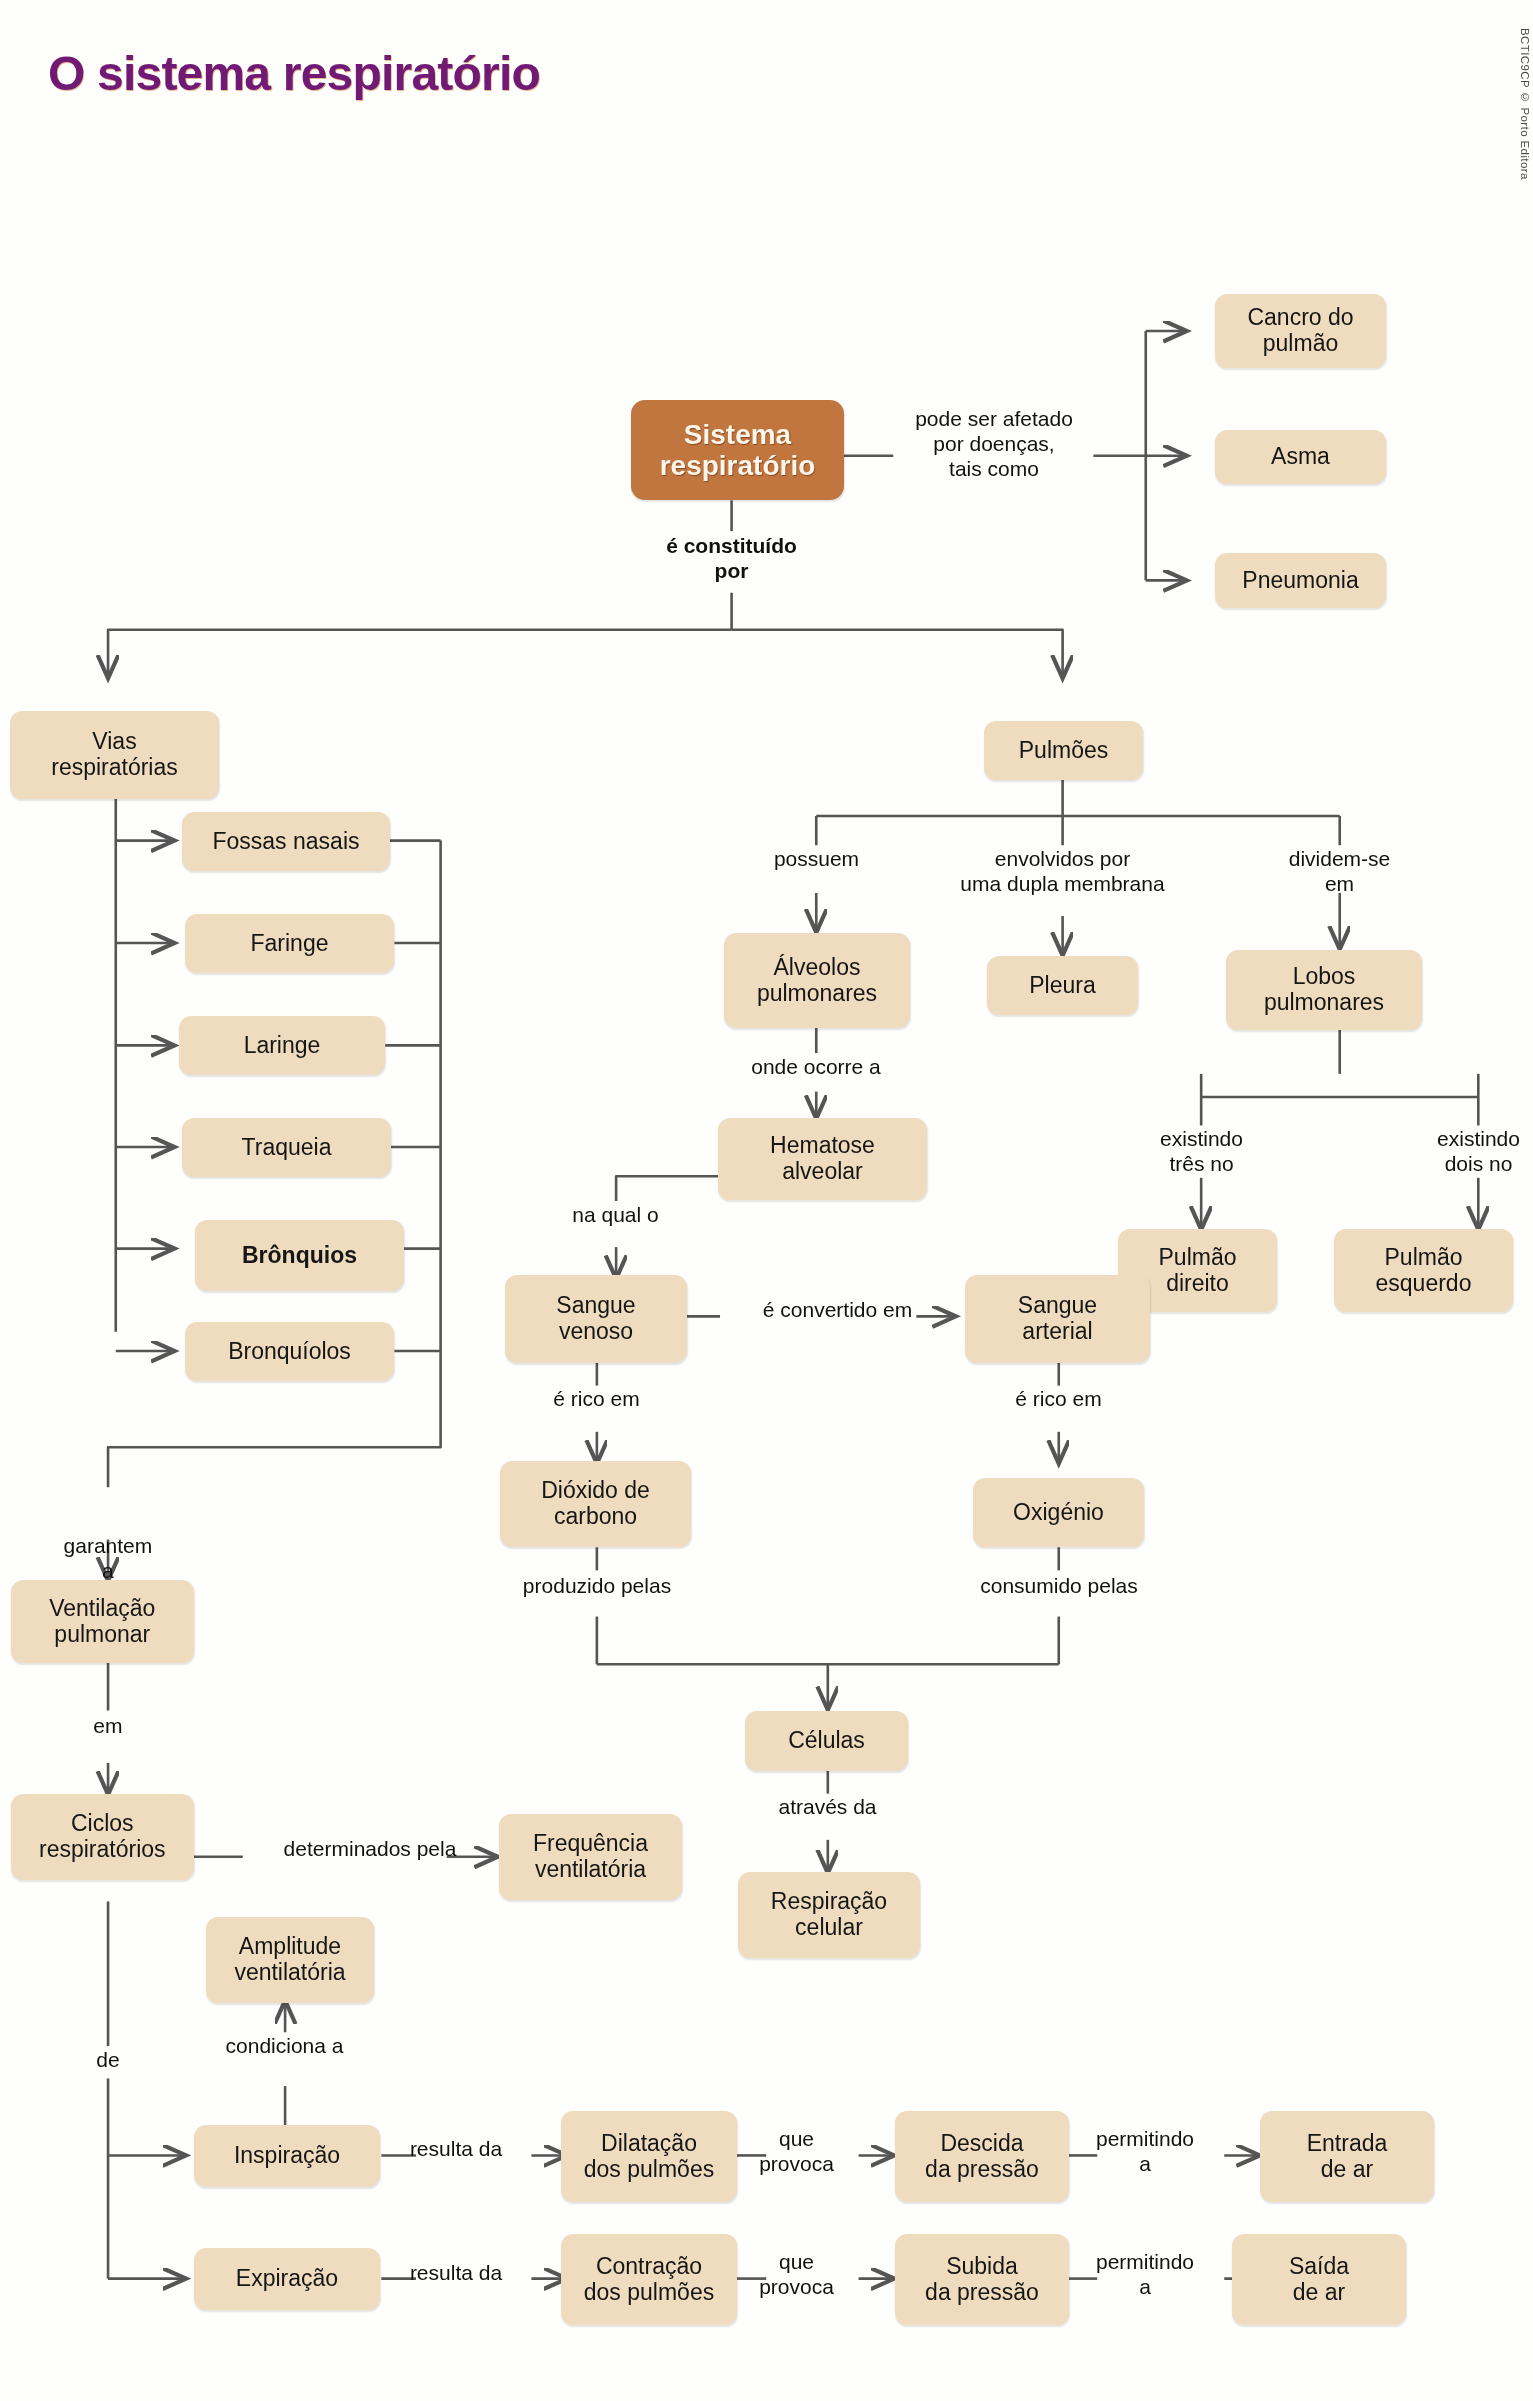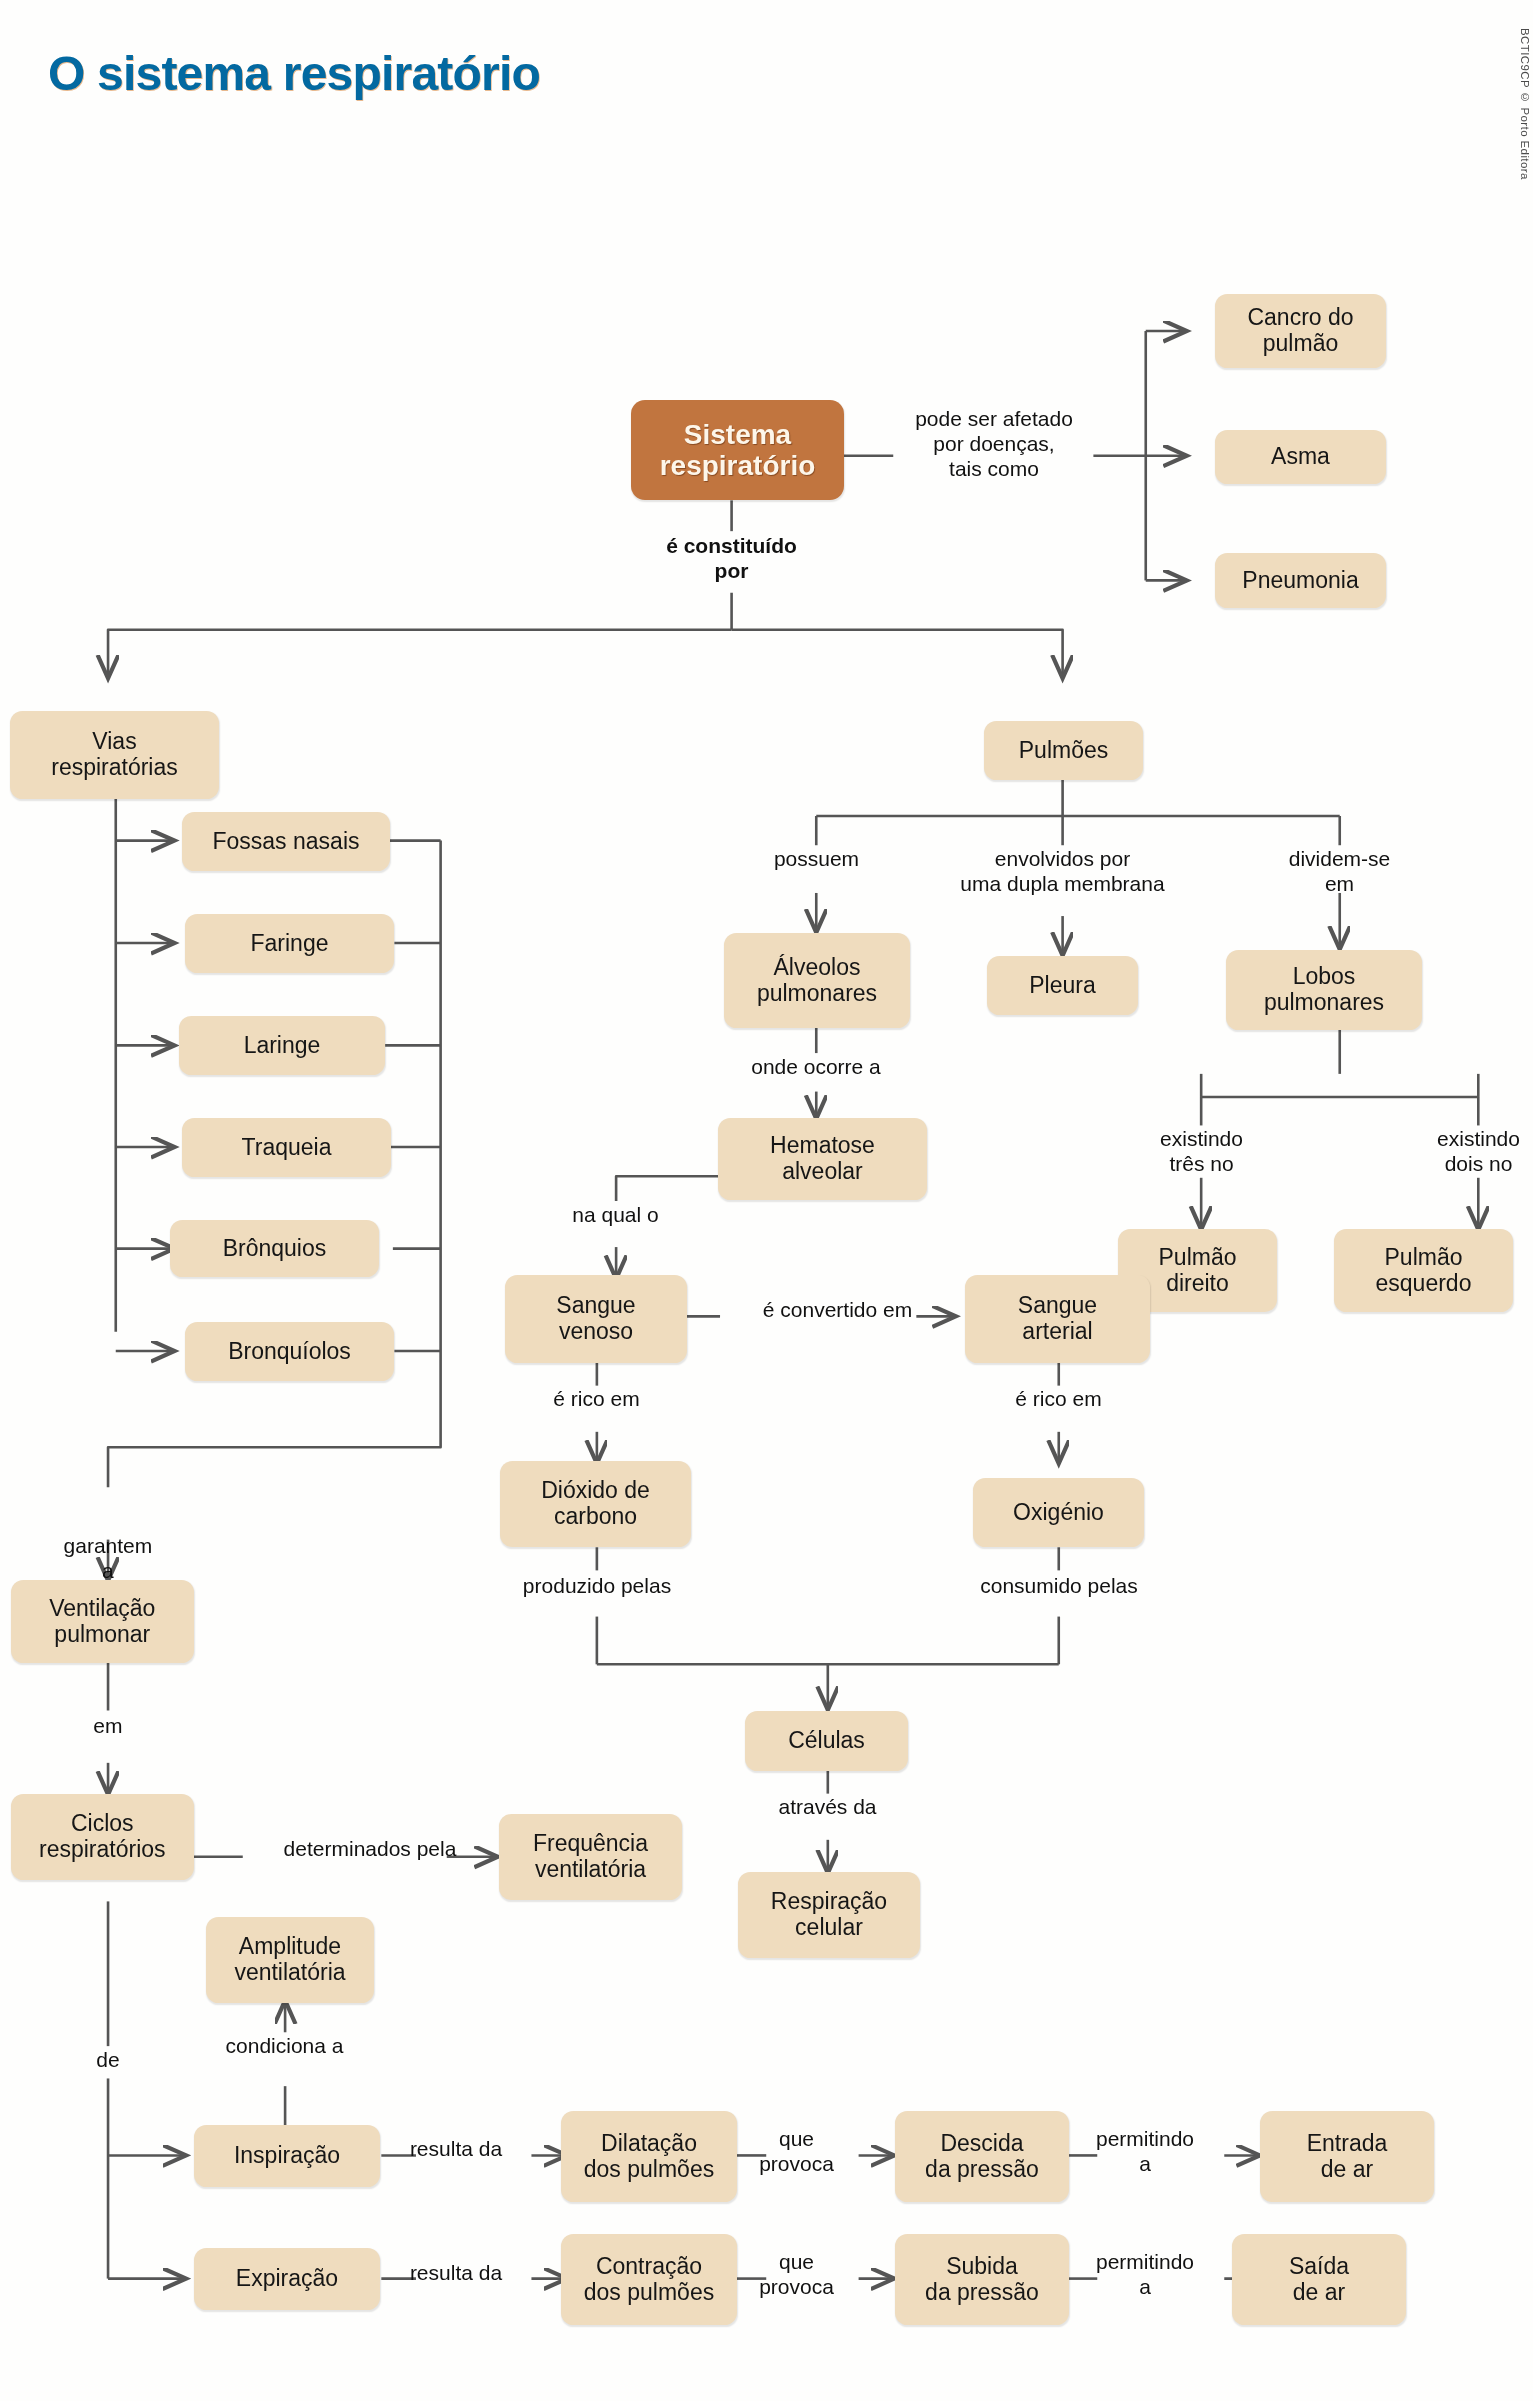--- a/index.html
+++ b/index.html
@@ -4,21 +4,21 @@
 <style>
   html,body{margin:0;padding:0;background:#fff;}
   body{
     width:1534px;height:2401px;position:relative;overflow:hidden;
     font-family:"Liberation Sans","DejaVu Sans",sans-serif;
     background:#fefefd;
   }
   #page-title{
     position:absolute;left:48px;top:46px;
     font-size:48px;font-weight:bold;letter-spacing:-0.8px;
-    color:#0369a1;
+    color:#701a75;
     text-shadow:0.8px 0.8px 0 #e8b98e;
     white-space:nowrap;
   }
   #credit{
     position:absolute;right:3.1px;top:28px;
     font-size:11.5px;color:#2b2b2b;
     writing-mode:vertical-rl;
     letter-spacing:0.4px;
     white-space:nowrap;
     opacity:.85;
@@ -220,21 +220,21 @@
 <div class="node" style="left:1215px;top:430px;width:171px;height:54px;">Asma</div>
 <div class="node" style="left:1215px;top:553px;width:171px;height:55px;">Pneumonia</div>
 
 <div class="node" style="left: 10px; top: 711px; width: 209px; height: 88px; white-space: pre-line;">Vias
 respiratórias</div>
 
 <div class="node" style="left:182px;top:812px;width:208px;height:59px;">Fossas nasais</div>
 <div class="node" style="left:185px;top:914px;width:209px;height:59px;">Faringe</div>
 <div class="node" style="left:179px;top:1016px;width:206px;height:59px;">Laringe</div>
 <div class="node" style="left:182px;top:1118px;width:209px;height:59px;">Traqueia</div>
-<div class="node" style="left:170px;top:1220px;width:209px;height:57px;">Brônquios</div>
+<div class="node" style="left:195px;top:1220px;width:209px;height:71px;font-weight:bold;">Brônquios</div>
 <div class="node" style="left:185px;top:1322px;width:209px;height:59px;">Bronquíolos</div>
 
 <div class="node" style="left:984px;top:721px;width:159px;height:59px;">Pulmões</div>
 
 <div class="node" style="left: 724px; top: 933px; width: 186px; height: 95px; white-space: pre-line;">Álveolos
 pulmonares</div>
 <div class="node" style="left:987px;top:956px;width:151px;height:59px;">Pleura</div>
 <div class="node" style="left: 1226px; top: 950px; width: 196px; height: 80px; white-space: pre-line;">Lobos
 pulmonares</div>
 

